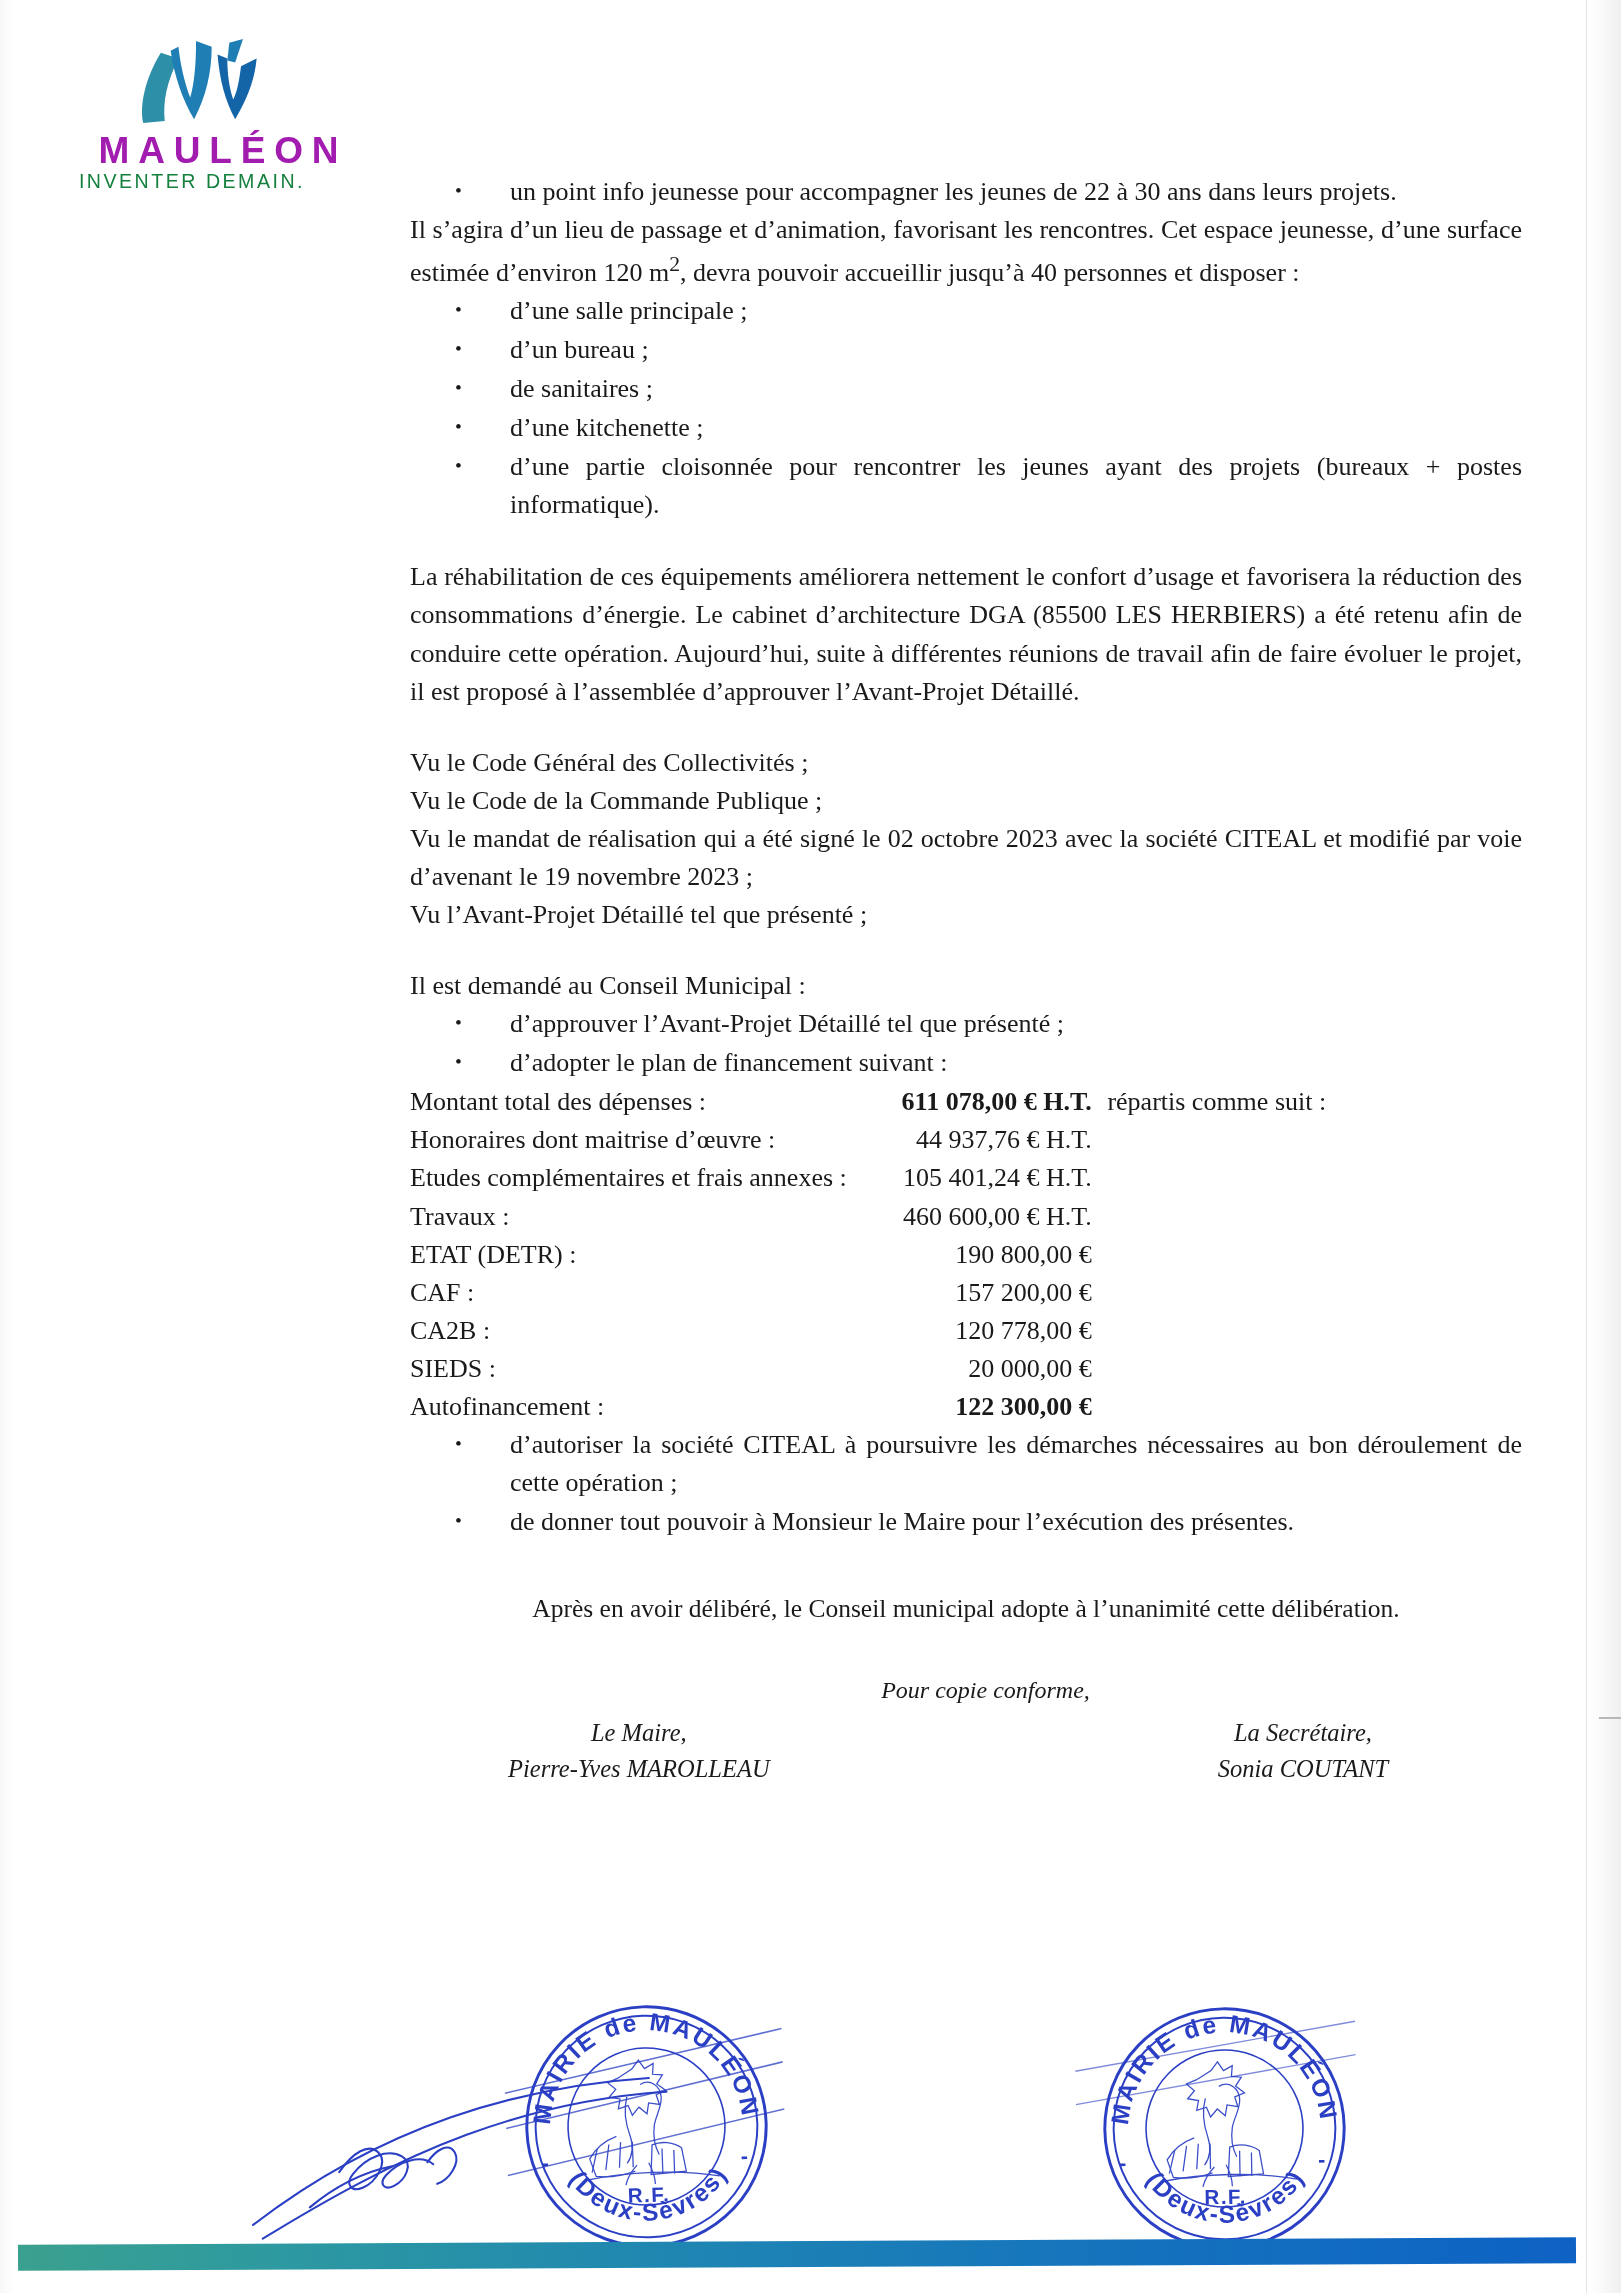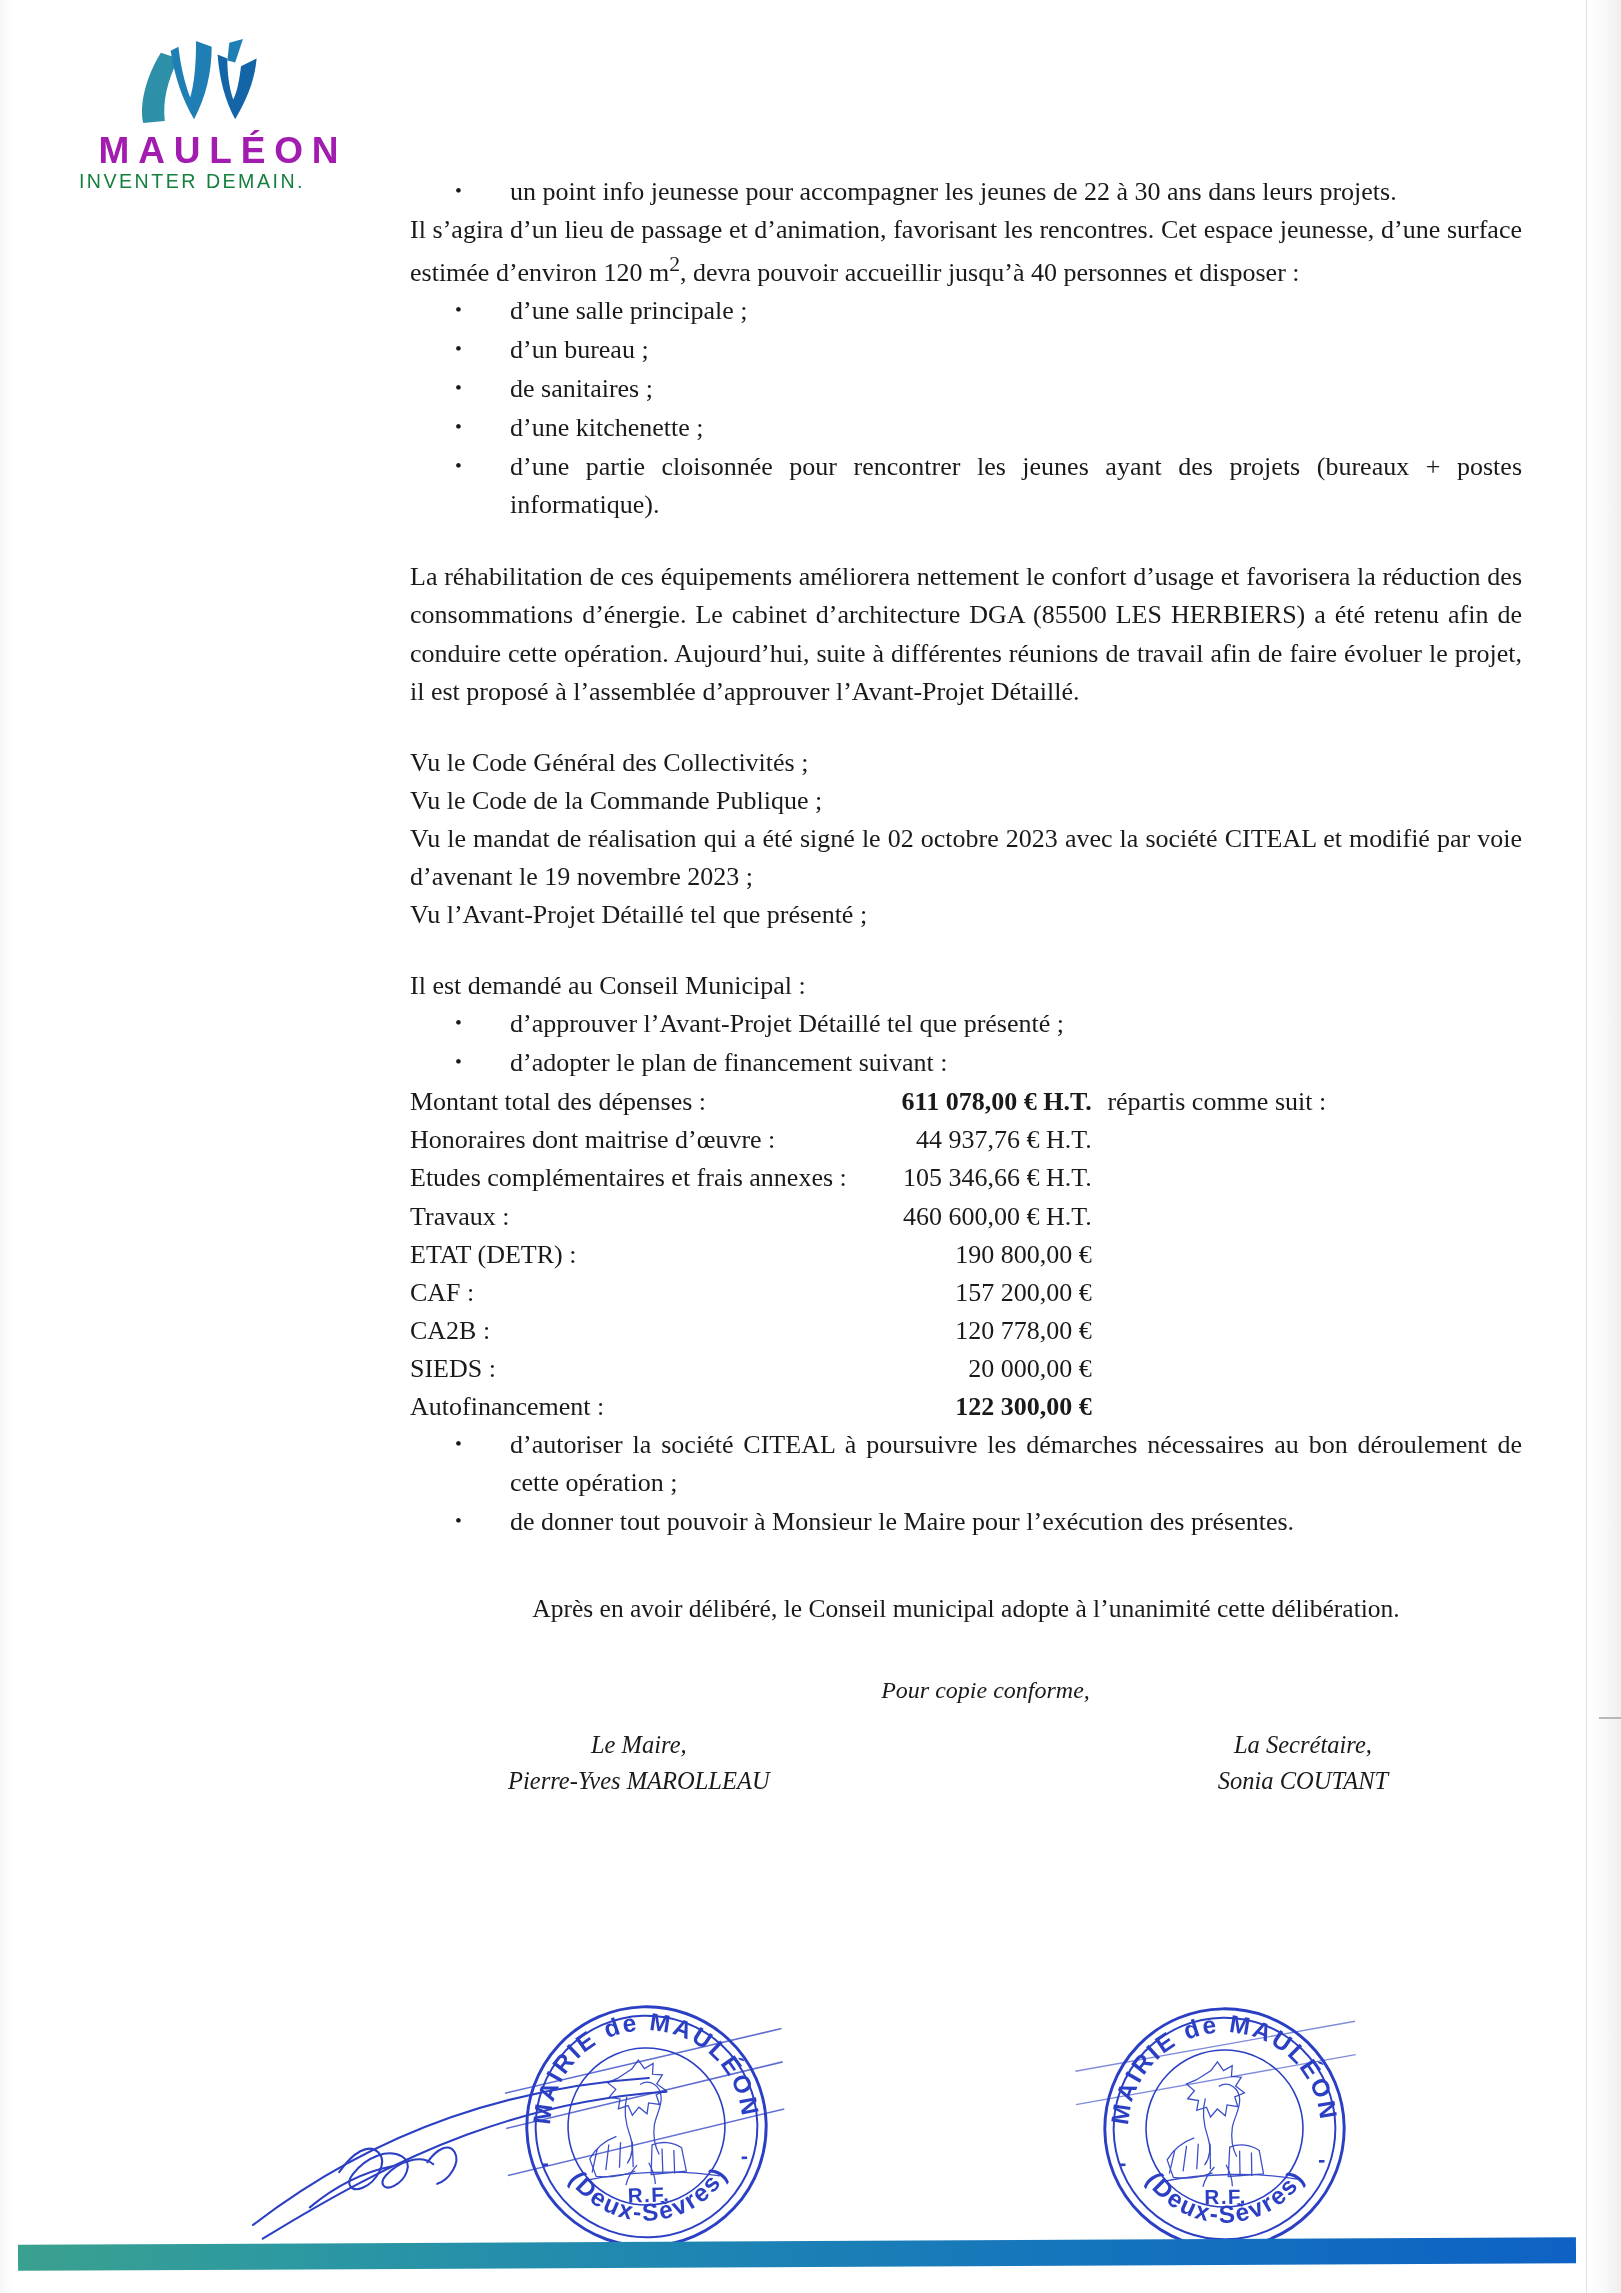--- a/index.html
+++ b/index.html
@@ -165,21 +165,21 @@
     height: 118px;
   }
   .pour-copie {
     text-align: center;
     font-style: italic;
     font-size: 24px;
     padding-left: 39px;
   }
   .sign-cols {
     display: flex;
-    margin-top: 19px;
+    margin-top: 7px;
     padding-left: 9.8px;
   }
   .sign-col {
     width: 50%;
     text-align: center;
     font-style: italic;
     font-size: 24.5px;
     line-height: 1.5;
   }
   .sign-col .name { font-style: italic; }
@@ -284,21 +284,21 @@
           <td class="amount bold">611 078,00 € H.T.</td>
           <td class="note">répartis comme suit :</td>
         </tr>
         <tr>
           <td class="label">Honoraires dont maitrise d’œuvre :</td>
           <td class="amount">44 937,76 € H.T.</td>
           <td class="note"></td>
         </tr>
         <tr>
           <td class="label">Etudes complémentaires et frais annexes :</td>
-          <td class="amount">105 346,66 € H.T.</td>
+          <td class="amount">105 401,24 € H.T.</td>
           <td class="note"></td>
         </tr>
         <tr>
           <td class="label">Travaux :</td>
           <td class="amount">460 600,00 € H.T.</td>
           <td class="note"></td>
         </tr>
         <tr>
           <td class="label">ETAT (DETR) :</td>
           <td class="amount">190 800,00 €</td>

